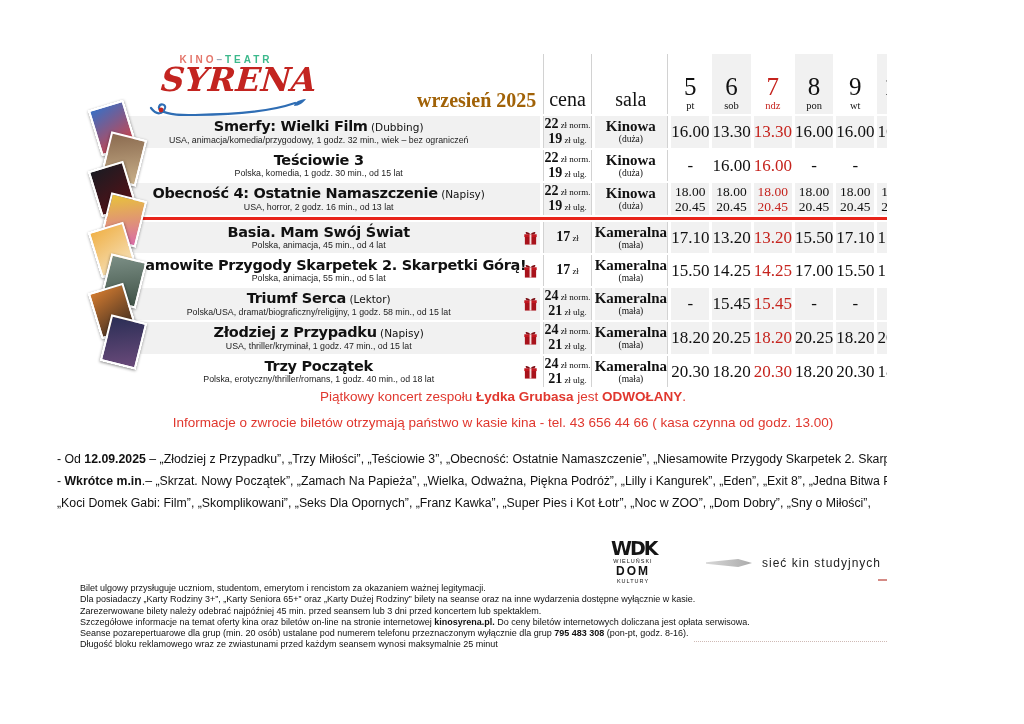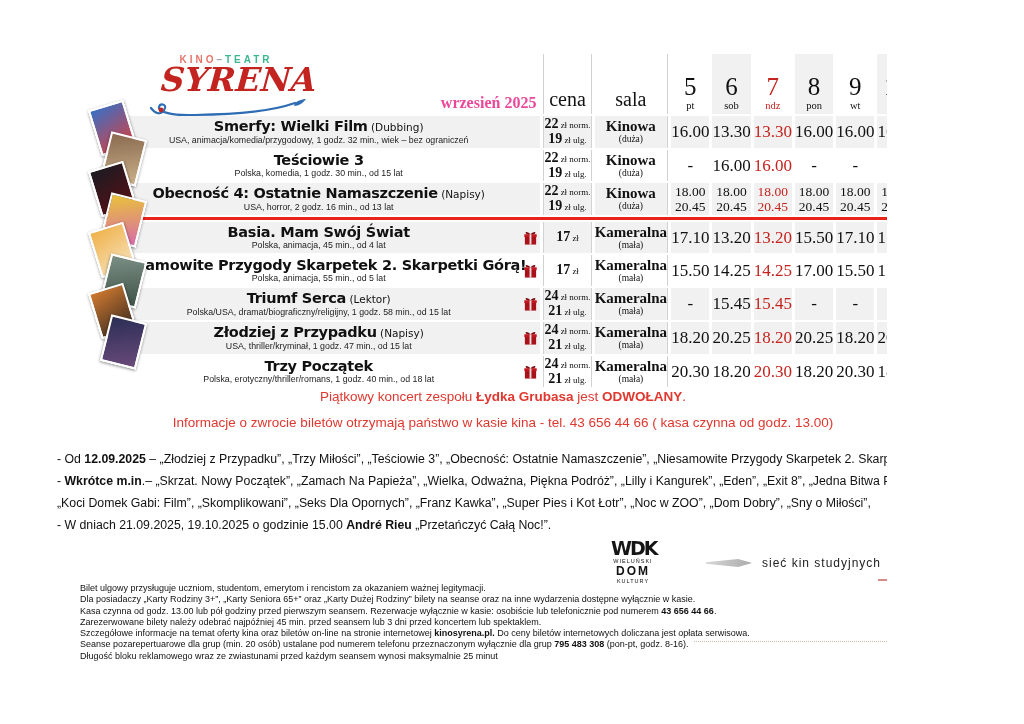--- a/index.html
+++ b/index.html
@@ -21,21 +21,21 @@
   .h-movie{width:252px;height:56px;vertical-align:bottom;}
   .brandwrap{display:flex;align-items:flex-end;justify-content:space-between;height:60px;}
   .brand{position:relative;width:130px;height:60px;margin-left:52px;}
   .brand-top{font-family:"Liberation Sans",sans-serif;font-size:10px;font-weight:bold;
              letter-spacing:3px;white-space:nowrap;}
   .bk{color:#e4756a;} .bd{color:#9aa6b6;} .bt{color:#3cb98c;}
   .brand-name{font-family:"DejaVu Serif",serif;font-style:italic;font-weight:bold;
               font-size:33px;line-height:30px;color:#c32420;letter-spacing:0px;
               transform:skewX(-4deg);}
   .swash{position:absolute;left:-14px;bottom:-6px;}
-  .month{font-size:16px;color:#ec4899;padding:0 4px 2px 0;white-space:nowrap;}
+  .month{font-size:20px;color:#a16207;padding:0 4px 2px 0;white-space:nowrap;}
 
   .h-cena,.h-sala{font-size:20px;font-weight:normal;vertical-align:bottom;
                   padding-bottom:3px;text-align:center;margin-left:44px;}
   .h-cena{width:54px;} .h-sala{width:60px;}
   .vr-l{border-left:1px solid #d2d2d2;} .vr-r{border-right:1px solid #d2d2d2;}
 
   .h-day{width:56px;font-weight:normal;text-align:center;vertical-align:bottom;padding-bottom:2px;}
   .d-num{font-size:25px;line-height:26px;}
   .d-abbr{font-size:10.5px;line-height:12px;}
 
@@ -399,21 +399,20 @@
 
   <div class="announce">
     <div class="a1"><span>Piątkowy koncert zespołu </span><b>Łydka Grubasa</b><span> jest </span><b>ODWOŁANY</b><span>.</span></div>
     <div class="a2"><span>Informacje o zwrocie biletów otrzymają państwo w kasie kina - tel. 43 656 44 66 ( kasa czynna od godz. 13.00)</span></div>
   </div>
 
   <div class="news">
       <div class="news-line"><span>- Od </span><b>12.09.2025</b><span> – „Złodziej z Przypadku”, „Trzy Miłości”, „Teściowie 3”, „Obecność: Ostatnie Namaszczenie”, „Niesamowite Przygody Skarpetek 2. Skarpetki Górą.”, ”Triumf Serca”.</span></div>
       <div class="news-line"><span>- </span><b>Wkrótce m.in</b><span>.– „Skrzat. Nowy Początek”, „Zamach Na Papieża”, „Wielka, Odważna, Piękna Podróż”, „Lilly i Kangurek”, „Eden”, „Exit 8”, „Jedna Bitwa Po Drugiej”, „Wielki Marsz”,</span></div>
       <div class="news-line"><span>„Koci Domek Gabi: Film”, „Skomplikowani”, „Seks Dla Opornych”, „Franz Kawka”, „Super Pies i Kot Łotr”, „Noc w ZOO”, „Dom Dobry”, „Sny o Miłości”,</span></div>
-      <div class="news-line"><span>- W dniach 21.09.2025, 19.10.2025 o godzinie 15.00 </span><b>André Rieu</b><span> „Przetańczyć Całą Noc!”.</span></div>
     </div>
 
   <div class="wdk">
     <div class="wdk-mark">WDK</div>
     <div class="wdk-l1">WIELUŃSKI</div>
     <div class="wdk-l2">DOM</div>
     <div class="wdk-l3">KULTURY</div>
   </div>
 
   <div class="netlogo">
@@ -431,21 +430,20 @@
           </div>
         </div>
     </div>
     <div class="pisf-t1"></div>
     <div class="pisf-t2"></div>
   </div>
 
   <div class="fine">
       <div class="fine-line"><span>Bilet ulgowy przysługuje uczniom, studentom, emerytom i rencistom za okazaniem ważnej legitymacji.</span></div>
       <div class="fine-line"><span>Dla posiadaczy „Karty Rodziny 3+”, „Karty Seniora 65+” oraz „Karty Dużej Rodziny” bilety na seanse oraz na inne wydarzenia dostępne wyłącznie w kasie.</span></div>
-      <div class="fine-line"><span>Kasa czynna od godz. 13.00 lub pół godziny przed pierwszym seansem. Rezerwacje wyłącznie w kasie: osobiście lub telefonicznie pod numerem </span><b>43 656 44 66</b><span>.</span></div>
       <div class="fine-line"><span>Zarezerwowane bilety należy odebrać najpóźniej 45 min. przed seansem lub 3 dni przed koncertem lub spektaklem.</span></div>
       <div class="fine-line"><span>Szczegółowe informacje na temat oferty kina oraz biletów on-line na stronie internetowej </span><b>kinosyrena.pl.</b><span> Do ceny biletów internetowych doliczana jest opłata serwisowa.</span></div>
       <div class="fine-line"><span>Seanse pozarepertuarowe dla grup (min. 20 osób) ustalane pod numerem telefonu przeznaczonym wyłącznie dla grup </span><b>795 483 308</b><span> (pon-pt, godz. 8-16).</span></div>
       <div class="fine-line"><span>Długość bloku reklamowego wraz ze zwiastunami przed każdym seansem wynosi maksymalnie 25 minut</span></div>
     </div>
   <div class="edge-line"></div>
 
 </div>
 
 </body></html>

